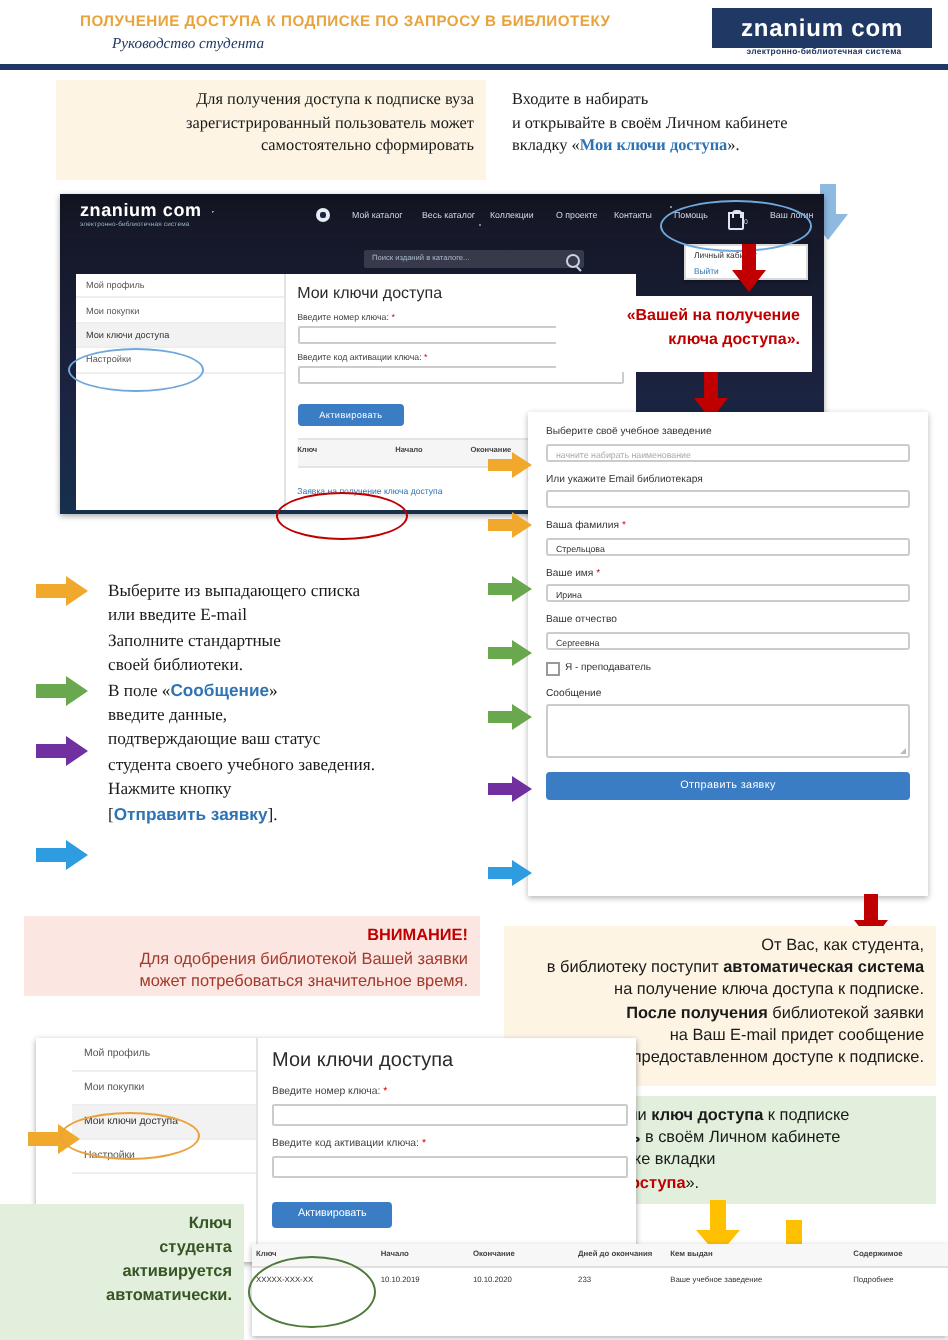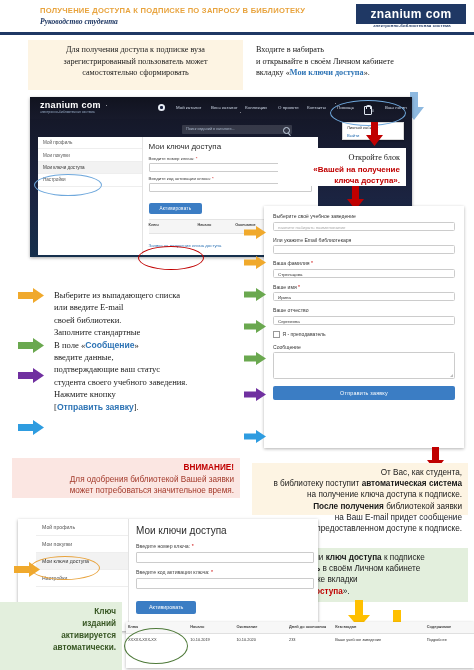--- a/index.html
+++ b/index.html
@@ -13,22 +13,22 @@
   .page{position:relative;width:474px;height:670px;overflow:hidden;background:#fff;}
 
   
   .top-header{position:absolute;left:0;top:0;width:474px;height:34px;background:#fff;}
   .hdr-title{
     position:absolute;left:40px;top:6px;
     color:#e8a33d;font-size:7.6px;font-weight:bold;letter-spacing:.25px;
     font-family:"Liberation Sans",sans-serif;
   }
   .hdr-sub{
-    position:absolute;left:40px;top:17px;
-    color:#1f3864;font-size:7.6px;font-style:italic;font-weight:bold;
+    position:absolute;left:56px;top:17px;
+    color:#1f3864;font-size:7.6px;font-style:italic;font-weight:normal;
     font-family:"Liberation Serif",serif;
   }
   .hdr-rule{position:absolute;left:0;top:32px;width:474px;height:3px;background:#1f3864;}
   .logo-box{
     position:absolute;right:8px;top:4px;width:108px;height:18px;
     background:#1f3864;border:1px solid #1f3864;
     display:flex;align-items:center;justify-content:center;
   }
   .logo-box .lg{color:#fff;font-size:12px;font-weight:bold;letter-spacing:.4px;font-family:"Liberation Sans",sans-serif;}
   .logo-cap{position:absolute;right:8px;top:23px;width:108px;text-align:center;color:#1f3864;font-size:4.2px;font-weight:bold;letter-spacing:.15px;}
@@ -146,21 +146,21 @@
   <div class="top-header">
     <div class="hdr-title">ПОЛУЧЕНИЕ ДОСТУПА К ПОДПИСКЕ ПО ЗАПРОСУ В БИБЛИОТЕКУ</div>
     <div class="hdr-sub">Руководство студента</div>
     <div class="logo-box">
       <span class="lg">znanium com</span>
     </div>
     <div class="logo-cap">электронно-библиотечная система</div>
   </div>
   <div class="hdr-rule"></div>
 
-  <div class="callout cream txt-serif right" style="left:28px;top:40px;width:215px;height:50px;text-align:center;">
+  <div class="callout cream txt-serif right" style="left:28px;top:40px;width:215px;height:50px;">
     <div>Для получения доступа к подписке вуза</div>
     <div>зарегистрированный пользователь может</div>
     <div>самостоятельно сформировать</div>
   </div>
 
   <div class="callout white txt-serif" style="left:250px;top:40px;width:222px;height:52px;">
     <div>Входите в набирать</div>
     <div>и открывайте в своём Личном кабинете</div>
     <div><span>вкладку «</span><span class="blue-b">Мои ключи доступа</span><span>».</span></div>
   </div>
@@ -227,21 +227,20 @@
 
   <div class="oval red" style="left:138px;top:246px;width:64px;height:22px;"></div>
 
   <div class="arrow" style="left:366px;top:122px;">
     <svg width="17" height="24" viewBox="0 0 17 24">
         <path d="M5 0 H12 V13 H17 L8.5 24 L0 13 H5 Z" fill="#c00000"></path>
       </svg>
   </div>
 
   <div class="callout white txt-serif right" style="left:278px;top:148px;width:128px;height:38px;">
-    <div>Откройте блок</div>
     <div class="red-b txt-sans" style="font-size:8px;">«Вашей на получение</div>
     <div class="red-b txt-sans" style="font-size:8px;">ключа доступа».</div>
   </div>
 
   <div class="arrow" style="left:347px;top:186px;">
     <svg width="17" height="24" viewBox="0 0 17 24">
         <path d="M5 0 H12 V13 H17 L8.5 24 L0 13 H5 Z" fill="#c00000"></path>
       </svg>
   </div>
 
@@ -327,43 +326,43 @@
   </div>
   <div class="arrow" style="left:244px;top:430px;">
     <svg width="22" height="13" viewBox="0 0 22 13">
         <path d="M0 3.5 H12 V0 L22 6.5 L12 13 V9.5 H0 Z" fill="#2e9ce0"></path>
       </svg>
   </div>
 
   <div class="callout txt-serif" style="left:48px;top:285px;width:200px;height:165px;background:transparent;font-size:8.6px;line-height:12.4px;">
     <div>Выберите из выпадающего списка</div>
     <div>или введите E-mail</div>
+    <div>Заполните стандартные</div>
     <div>своей библиотеки.</div>
-    <div>Заполните стандартные</div>
     <div><span>В поле «</span><span class="blue-b txt-sans">Сообщение</span><span>»</span></div>
     <div>введите данные,</div>
     <div>подтверждающие ваш статус</div>
     <div>студента своего учебного заведения.</div>
     <div>Нажмите кнопку</div>
     <div><span>[</span><span class="blue-b txt-sans">Отправить заявку</span><span>].</span></div>
   </div>
 
   <div class="callout pink txt-sans right" style="left:12px;top:458px;width:228px;height:40px;line-height:11.5px;">
     <div class="red-b">ВНИМАНИЕ!</div>
     <div style="color:#a33a2b;">Для одобрения библиотекой Вашей заявки</div>
     <div style="color:#a33a2b;">может потребоваться значительное время.</div>
   </div>
 
   <div class="arrow" style="left:427px;top:447px;">
     <svg width="17" height="24" viewBox="0 0 17 24">
         <path d="M5 0 H12 V13 H17 L8.5 24 L0 13 H5 Z" fill="#c00000"></path>
       </svg>
   </div>
 
-  <div class="callout cream txt-sans right" style="left:252px;top:463px;width:216px;height:52px;line-height:11.2px;">
+  <div class="callout cream txt-sans right" style="left:252px;top:463px;width:216px;height:80px;line-height:11.2px;">
     <div>От Вас, как студента,</div>
     <div><span>в библиотеку поступит </span><span class="b">автоматическая система</span></div>
     <div>на получение ключа доступа к подписке.</div>
     <div><span class="b">После получения</span><span> библиотекой заявки</span></div>
     <div>на Ваш E-mail придет сообщение</div>
     <div>о предоставленном доступе к подписке.</div>
   </div>
 
   <div class="callout green txt-sans" style="left:252px;top:548px;width:216px;height:54px;line-height:11.2px;">
     <div><span>После активации </span><span class="b">ключ доступа</span><span> к подписке</span></div>
@@ -404,21 +403,21 @@
   <div class="arrow" style="left:14px;top:562px;">
     <svg width="26" height="15" viewBox="0 0 26 15">
         <path d="M0 4 H15 V0 L26 7.5 L15 15 V11 H0 Z" fill="#f0a92c"></path>
       </svg>
   </div>
 
   <div class="oval orange" style="left:30px;top:556px;width:68px;height:22px;"></div>
 
   <div class="callout green txt-sans right" style="left:0px;top:602px;width:122px;height:68px;line-height:12px;color:#375623;font-weight:bold;">
     <div>Ключ</div>
-    <div>изданий</div>
+    <div>студента</div>
     <div>активируется</div>
     <div>автоматически.</div>
   </div>
 
   <div class="tbl" style="left:126px;top:622px;width:348px;height:46px;">
     <div class="row th">
       <span style="width:18%" class="key">Ключ</span>
       <span style="width:13%">Начало</span>
       <span style="width:15%">Окончание</span>
       <span style="width:13%">Дней до окончания</span>

